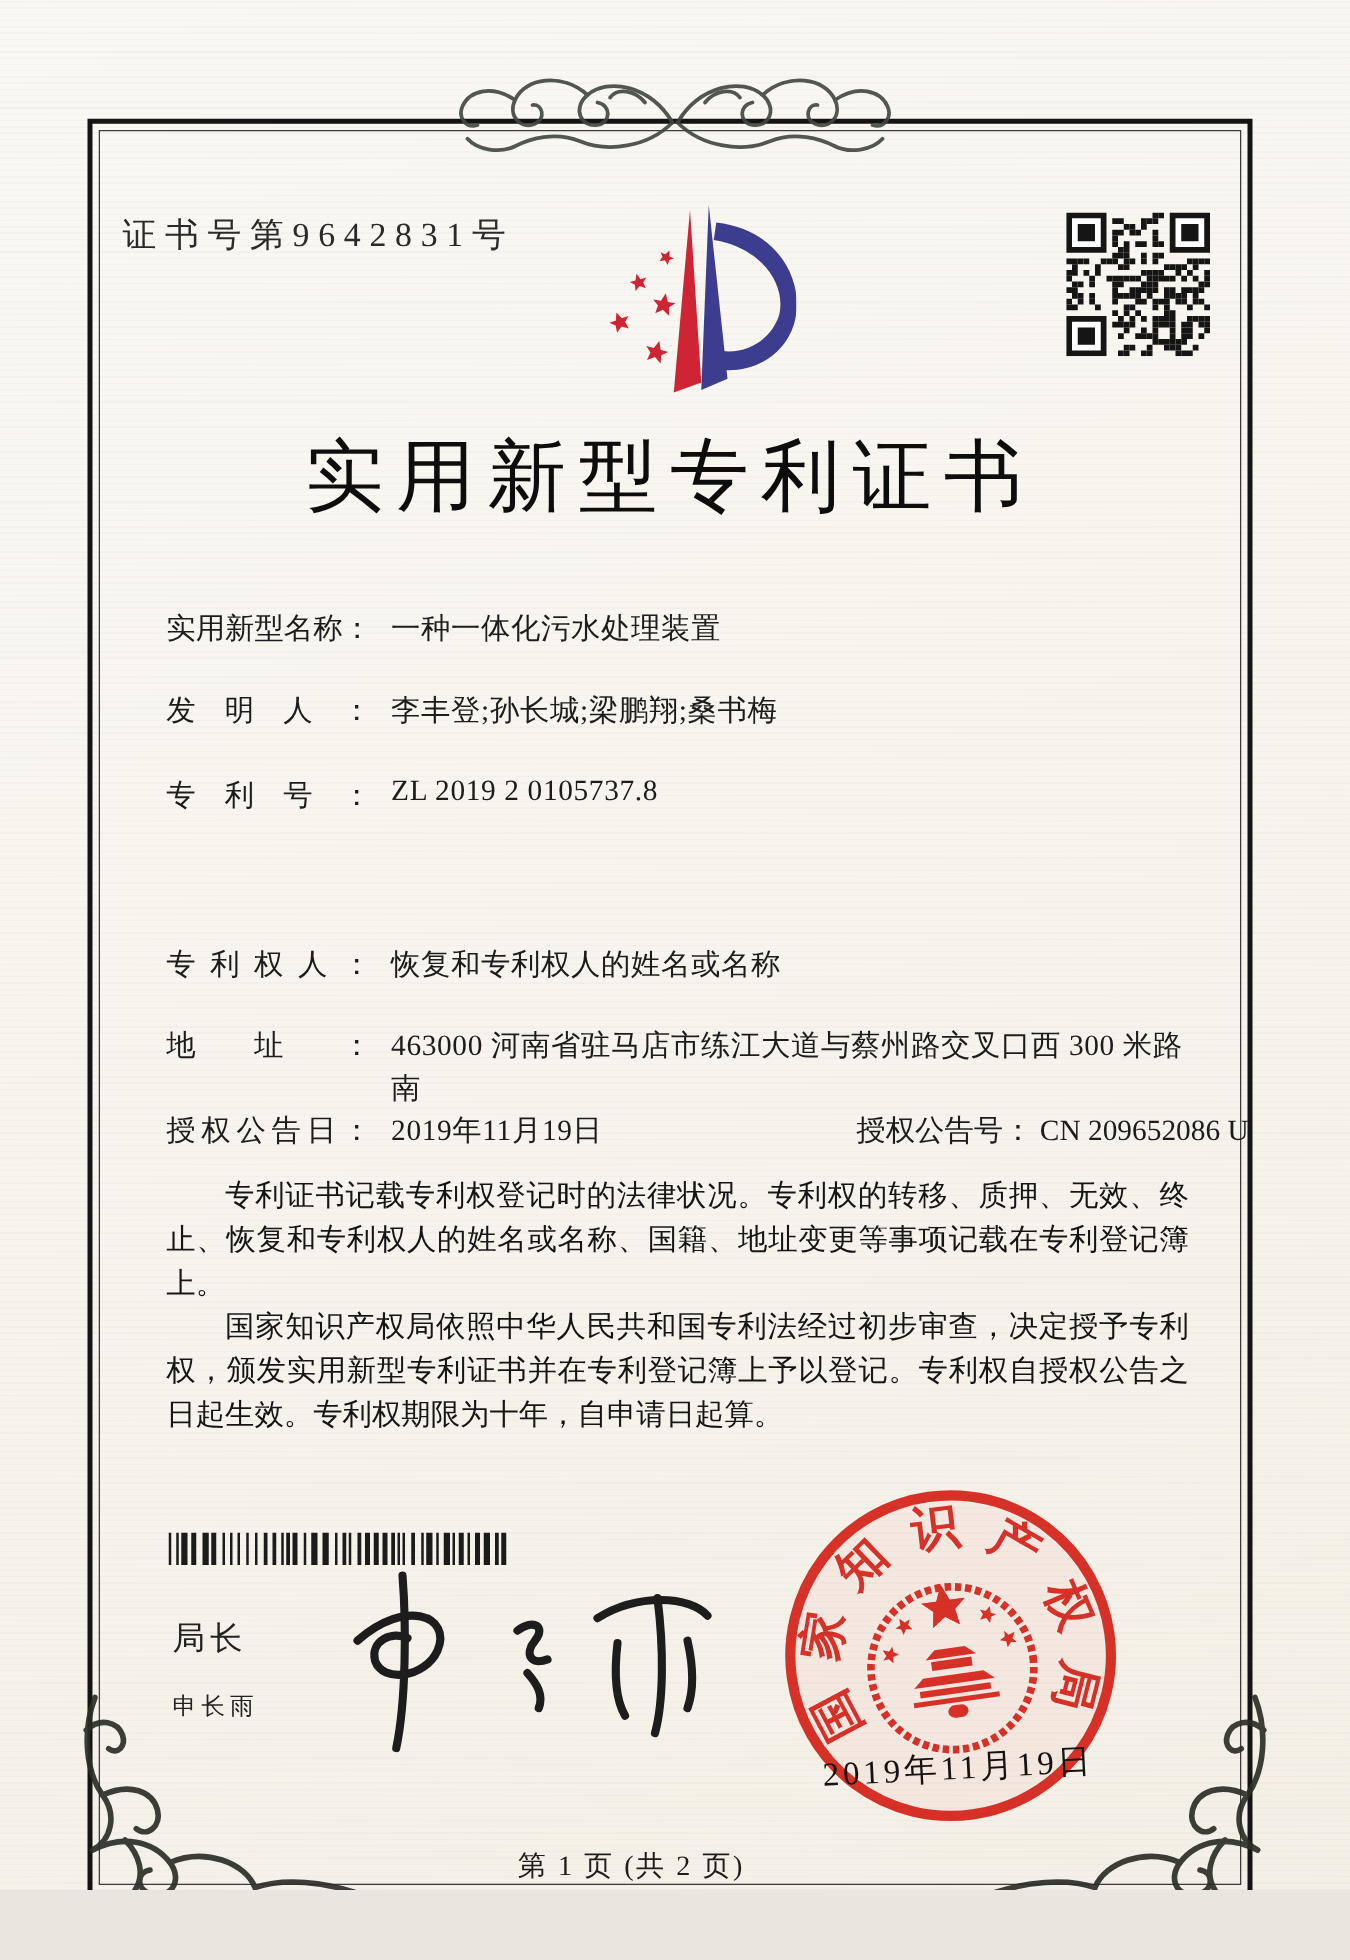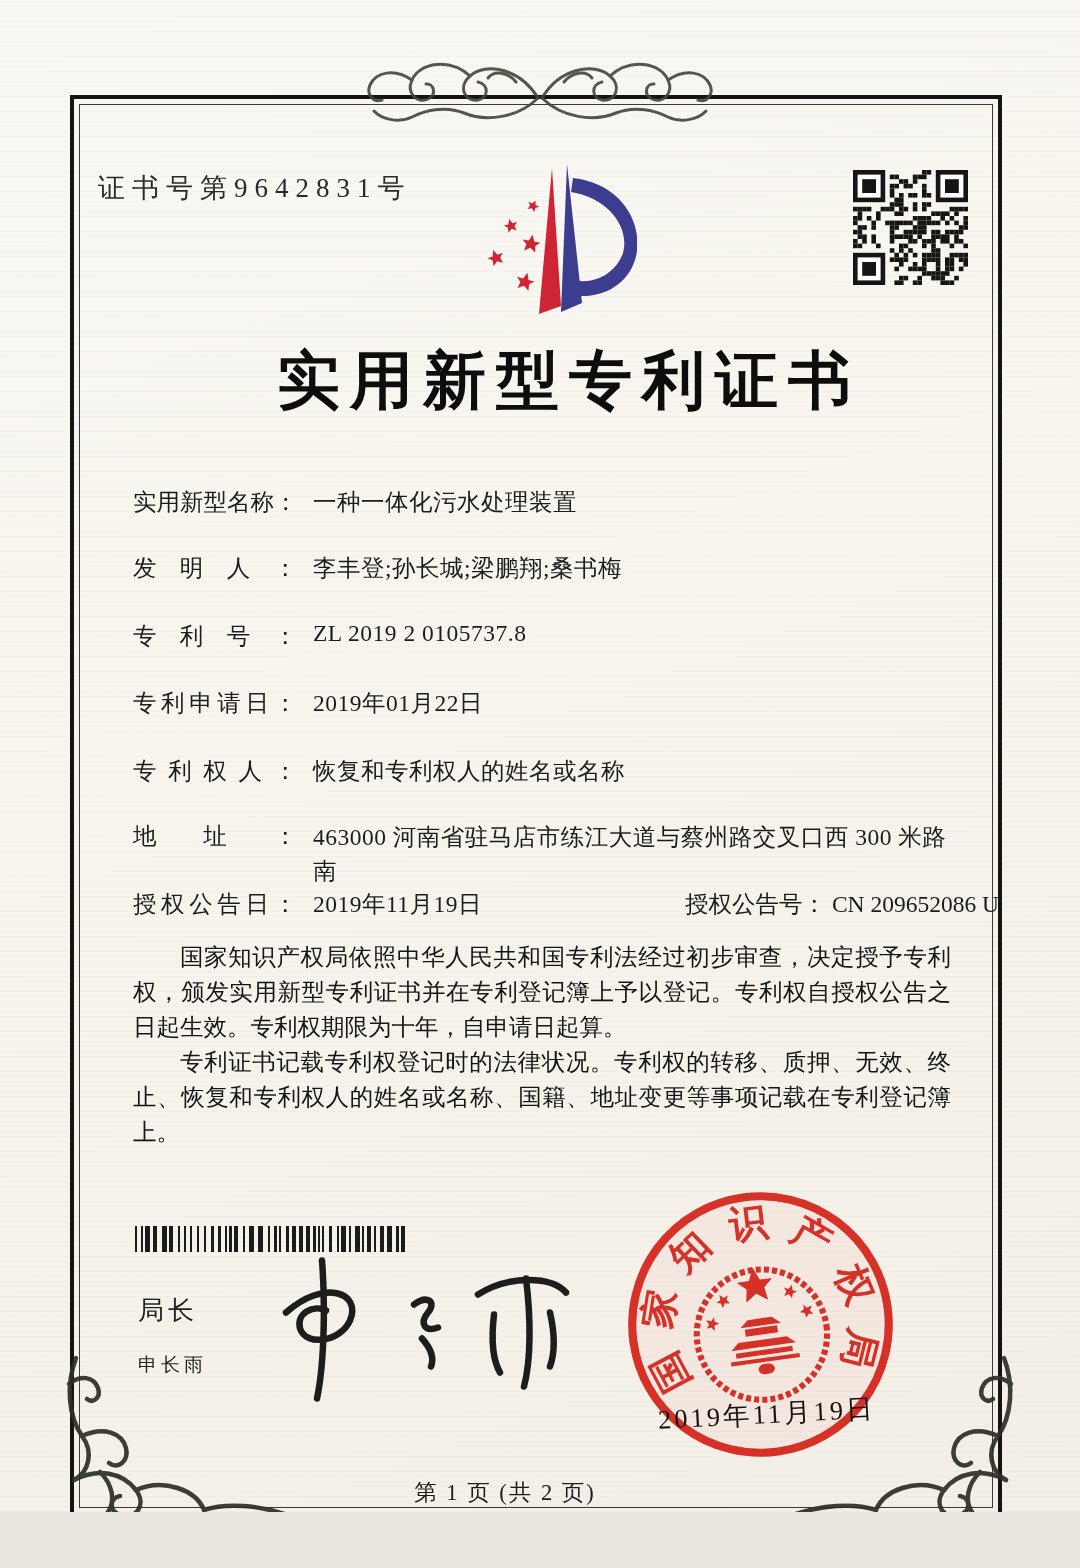--- a/index.html
+++ b/index.html
@@ -19,21 +19,21 @@
     position:absolute;left:5px;top:5px;right:5px;bottom:5px;
     border:1.5px solid #3a3a3a;
   }
   .cert-no{
     position:absolute;left:98px;top:170px;font-size:27px;letter-spacing:7px;color:#2a2a2a;
   }
   .logo{position:absolute;left:449px;top:156px;width:188px;height:172px;}
   .qr{position:absolute;left:853px;top:170px;width:115px;height:115px;}
   .doc-title{
     position:absolute;left:70px;top:338px;width:932px;text-align:center;
-    font-size:63px;font-weight:bold;letter-spacing:10px;color:#0d0d0d;padding-left:33px;
+    font-size:63px;font-weight:normal;letter-spacing:10px;color:#0d0d0d;
   }
   .field{position:absolute;left:133px;font-size:23.5px;white-space:nowrap;}
   .flabel{
     display:inline-block;width:164px;text-align:justify;text-align-last:justify;
     vertical-align:top;
   }
   .fvalue{margin-left:10px;letter-spacing:0.5px;}
   .fvalue.wrap{display:inline-block;width:640px;white-space:normal;line-height:1.45;vertical-align:top;}
   .grant-right{position:absolute;left:552px;top:0;}
   .body-text{
@@ -355,44 +355,40 @@
     <span class="fvalue">李丰登;孙长城;梁鹏翔;桑书梅</span>
   </div>
   <div class="field" style="top:486px">
     <span class="flabel">实用新型名称：</span>
     <span class="fvalue">一种一体化污水处理装置</span>
   </div>
   <div class="field" style="top:620px">
     <span class="flabel">专利号：</span>
     <span class="fvalue">ZL 2019 2 0105737.8</span>
   </div>
-  <div class="field" style="top:687px">
-    <span class="flabel">专利申请日：</span>
-    <span class="fvalue">2019年01月22日</span>
-  </div>
   <div class="field" style="top:755px">
     <span class="flabel">专利权人：</span>
     <span class="fvalue">恢复和专利权人的姓名或名称</span>
   </div>
   <div class="field" style="top:820px">
     <span class="flabel">地址：</span>
     <span class="fvalue wrap">463000 河南省驻马店市练江大道与蔡州路交叉口西 300 米路南</span>
   </div>
   <div class="field" style="top:888px;width:815px">
     <span class="flabel">授权公告日：</span>
     <span class="fvalue">2019年11月19日</span>
     <span class="grant-right">
       <span>授权公告号：</span>
       <span>CN 209652086 U</span>
     </span>
   </div>
 
   <div class="body-text">
+    <p>专利证书记载专利权登记时的法律状况。专利权的转移、质押、无效、终止、恢复和专利权人的姓名或名称、国籍、地址变更等事项记载在专利登记簿上。</p>
     <p>国家知识产权局依照中华人民共和国专利法经过初步审查，决定授予专利权，颁发实用新型专利证书并在专利登记簿上予以登记。专利权自授权公告之日起生效。专利权期限为十年，自申请日起算。</p>
-    <p>专利证书记载专利权登记时的法律状况。专利权的转移、质押、无效、终止、恢复和专利权人的姓名或名称、国籍、地址变更等事项记载在专利登记簿上。</p>
   </div>
 
   <div class="barcode">
     <svg width="280" height="26" viewBox="0 0 280 26">
         <rect x="2" y="0" width="2" height="26" fill="#1b1b1b"></rect>
         <rect x="8" y="0" width="2" height="26" fill="#1b1b1b"></rect>
         <rect x="12" y="0" width="5" height="26" fill="#1b1b1b"></rect>
         <rect x="20" y="0" width="4" height="26" fill="#1b1b1b"></rect>
         <rect x="29" y="0" width="5" height="26" fill="#1b1b1b"></rect>
         <rect x="36" y="0" width="4" height="26" fill="#1b1b1b"></rect>

